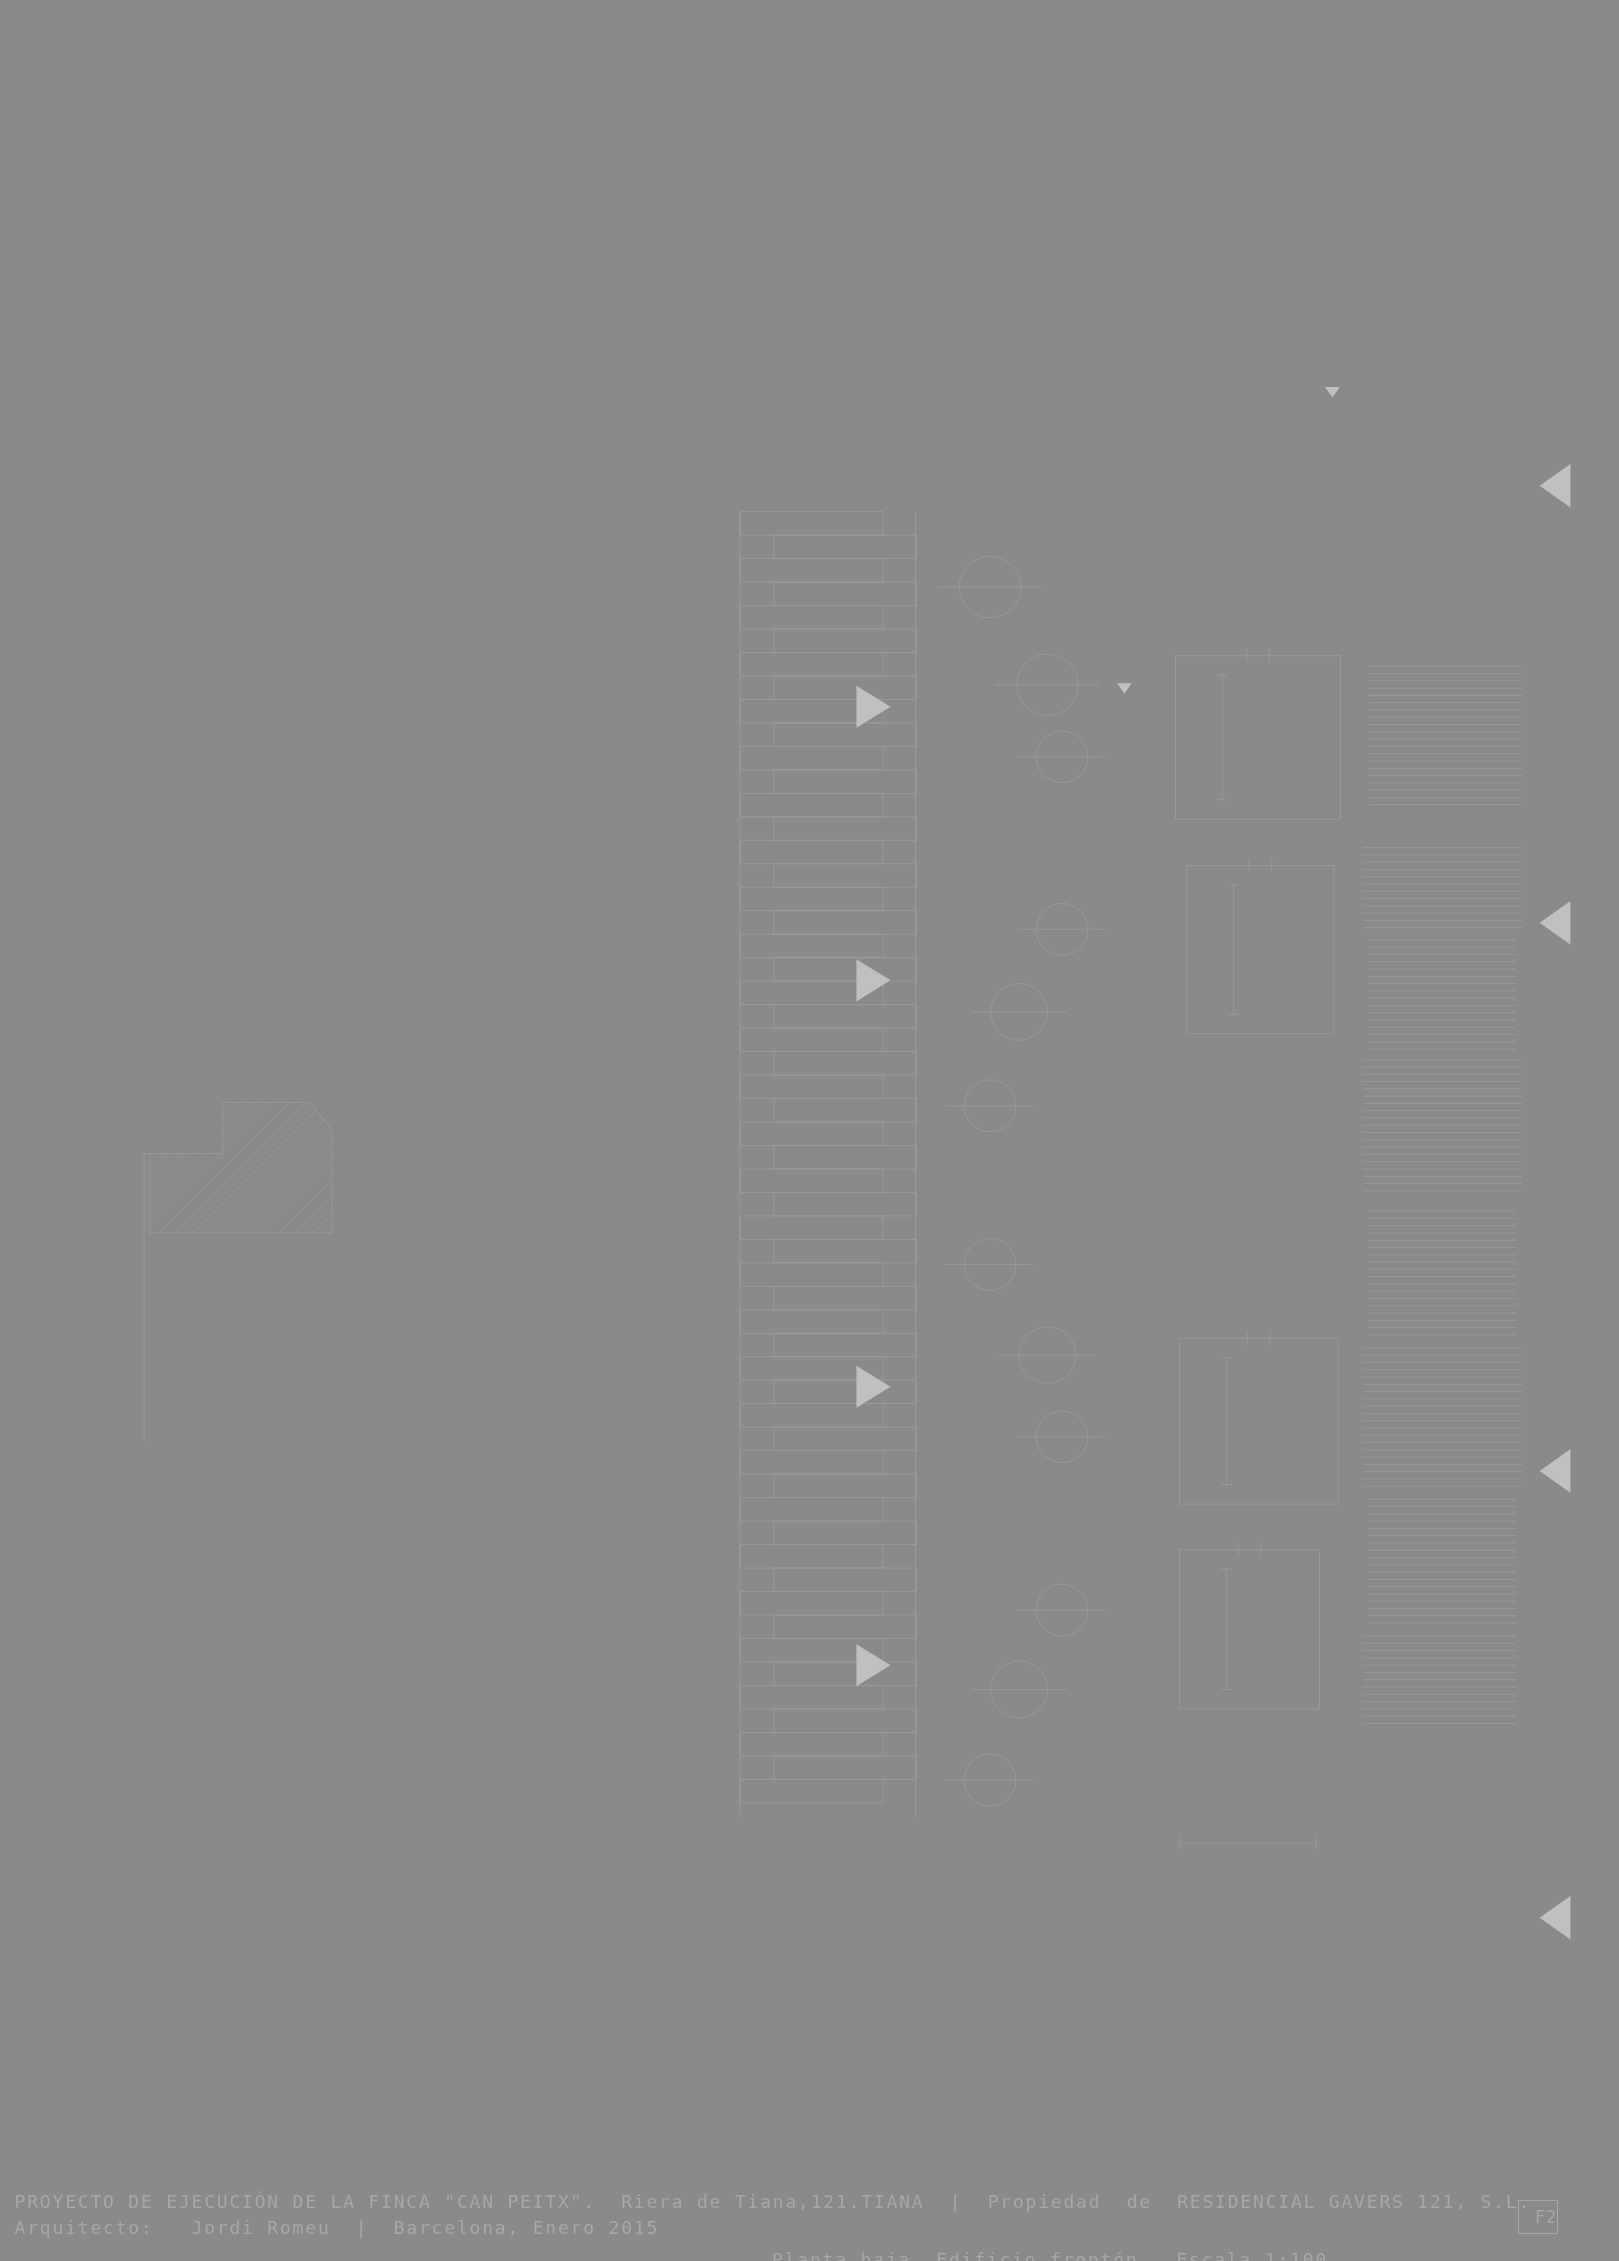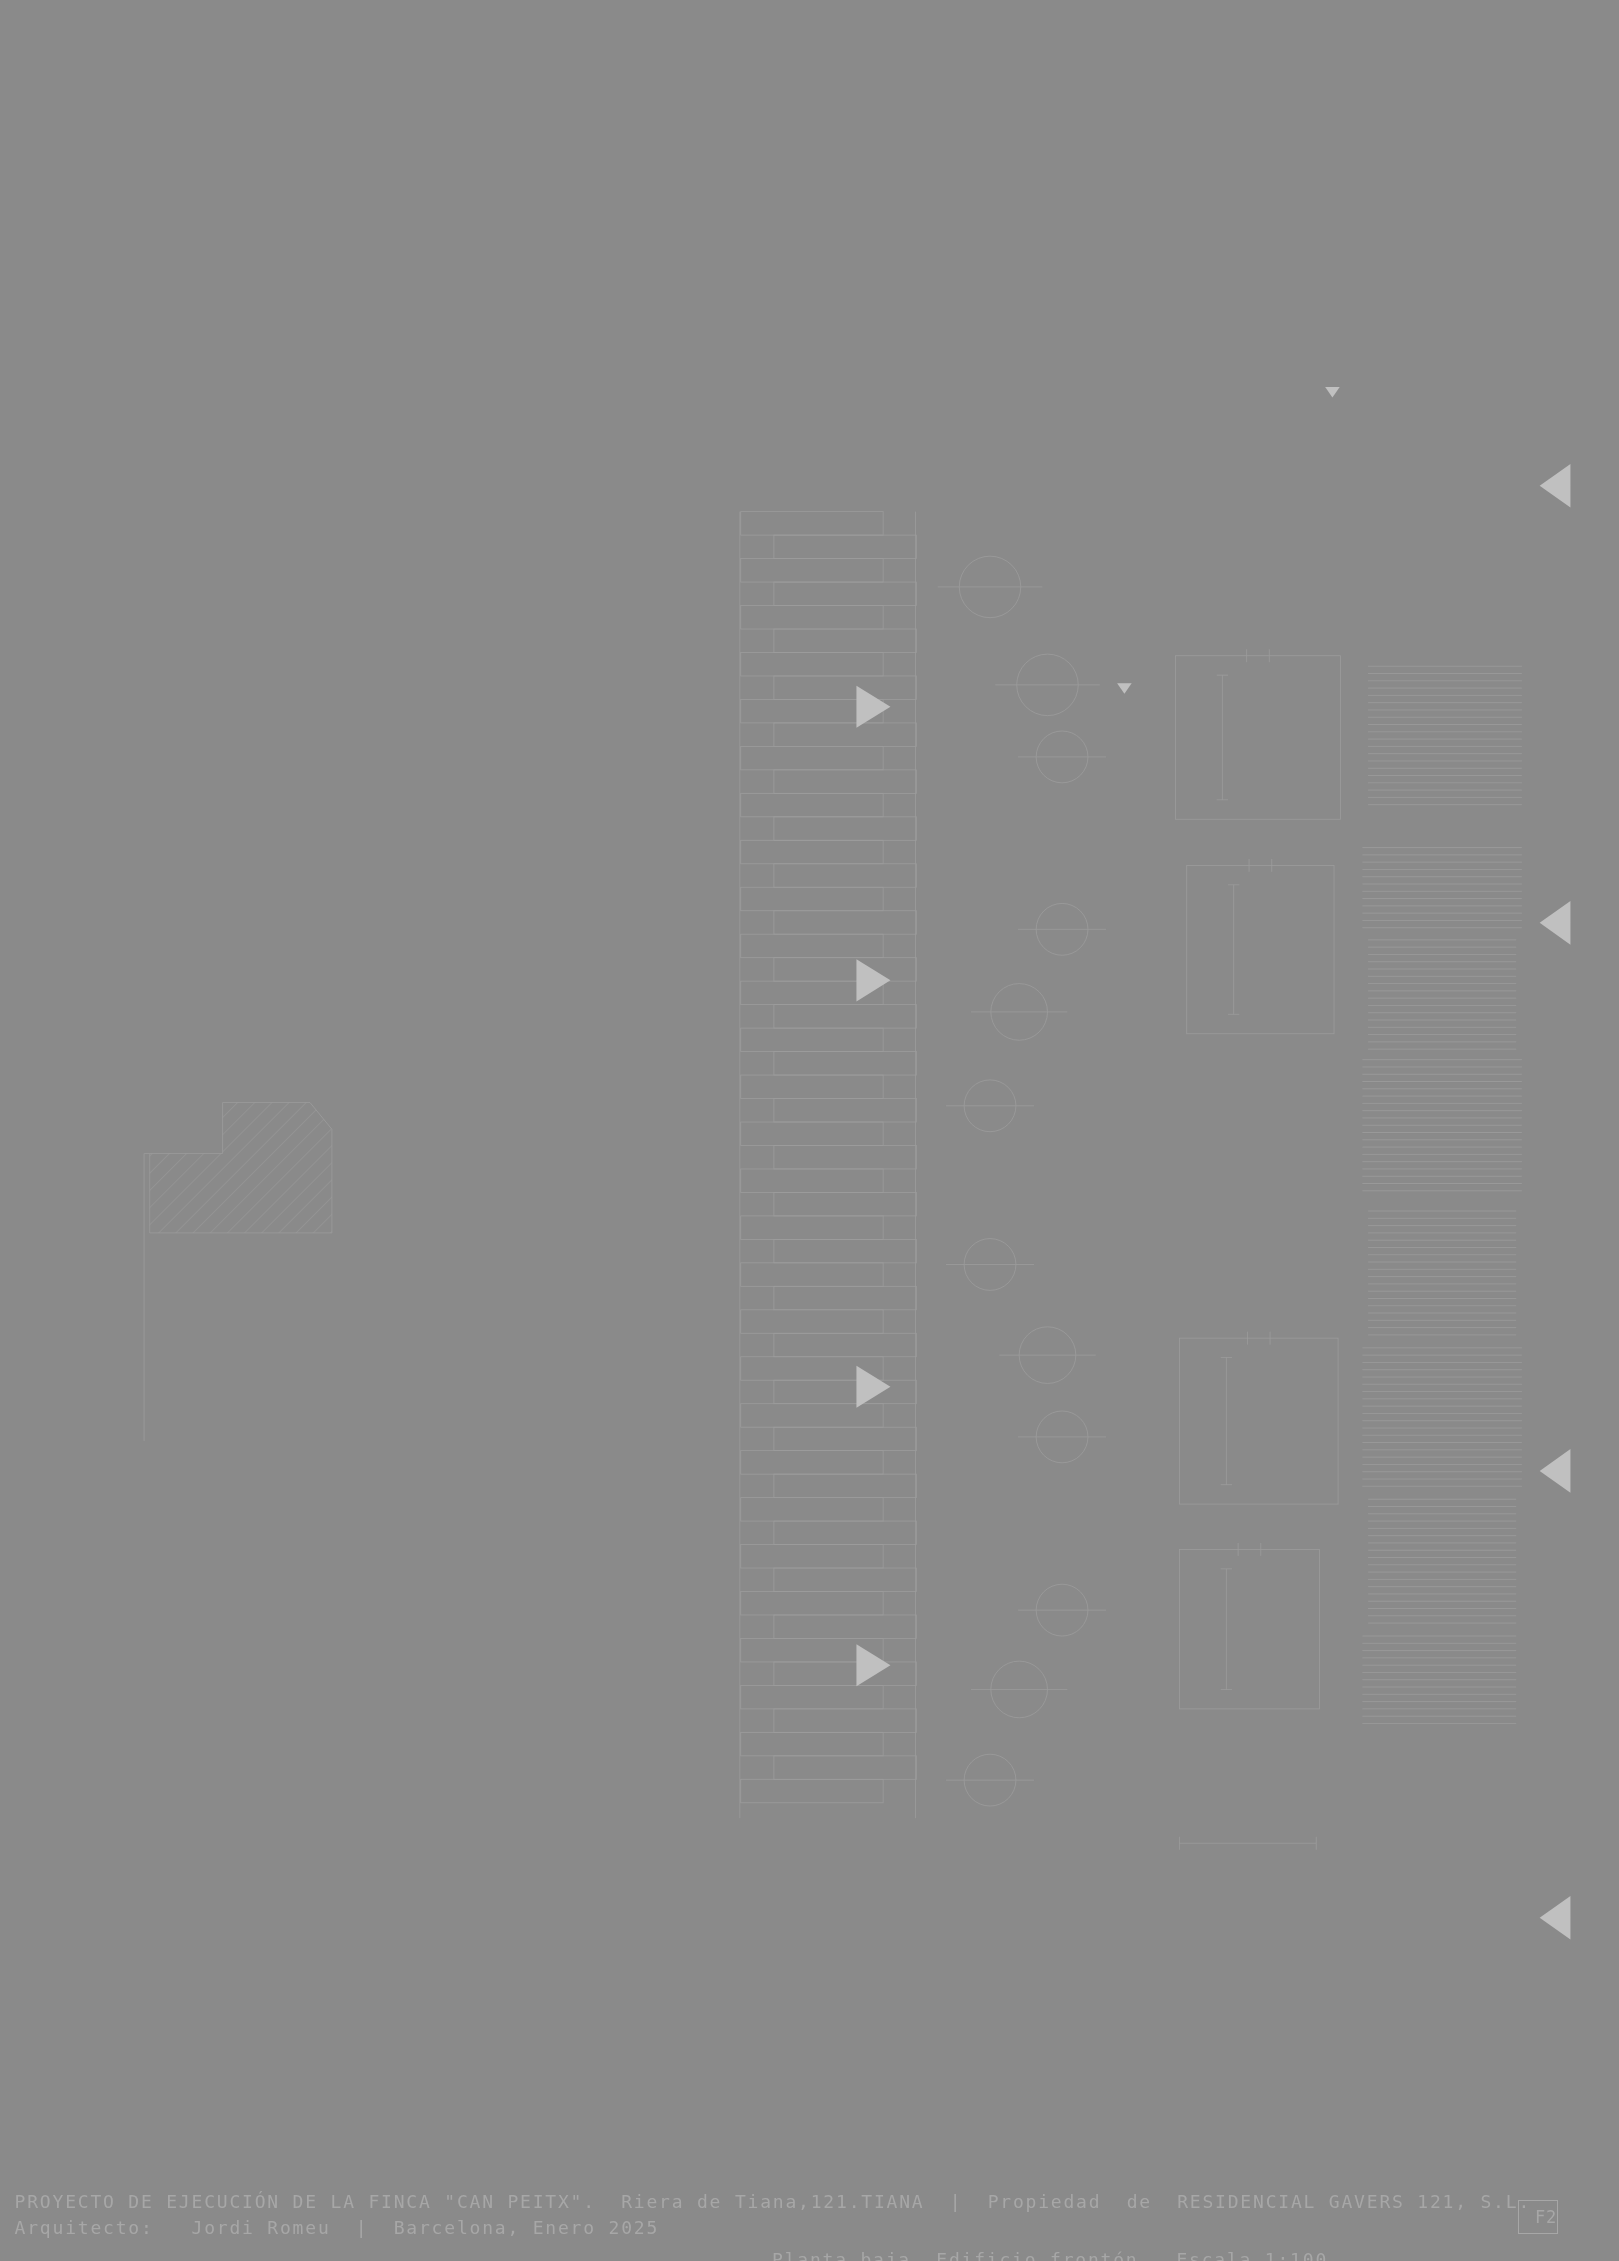--- a/index.html
+++ b/index.html
@@ -318,21 +318,21 @@
         <polygon points="1940,1113 1940,1167 1902,1140"></polygon>
         <polygon points="1940,1790 1940,1844 1902,1817"></polygon>
         <polygon points="1940,2342 1940,2396 1902,2369"></polygon>
         <polygon points="1637,478 1655,478 1646,491"></polygon>
         <polygon points="1380,844 1398,844 1389,857"></polygon>
       </g>
     </svg>
 
   <div class="titleblock">
     <div class="tline tl1">PROYECTO DE EJECUCIÓN DE LA FINCA "CAN PEITX".  Riera de Tiana,121.TIANA  |  Propiedad  de  RESIDENCIAL GAVERS 121, S.L.</div>
-    <div class="tline tl2a">Arquitecto:   Jordi Romeu  |  Barcelona, Enero 2025</div>
+    <div class="tline tl2a">Arquitecto:   Jordi Romeu  |  Barcelona, Enero 2015</div>
     <div class="tline tl2b">Planta baja, Edificio frontón   Escala 1:100</div>
     <div class="sheetno">
       <span>F2</span>
     </div>
   </div>
 
 </div>
 
 
 </body></html>

